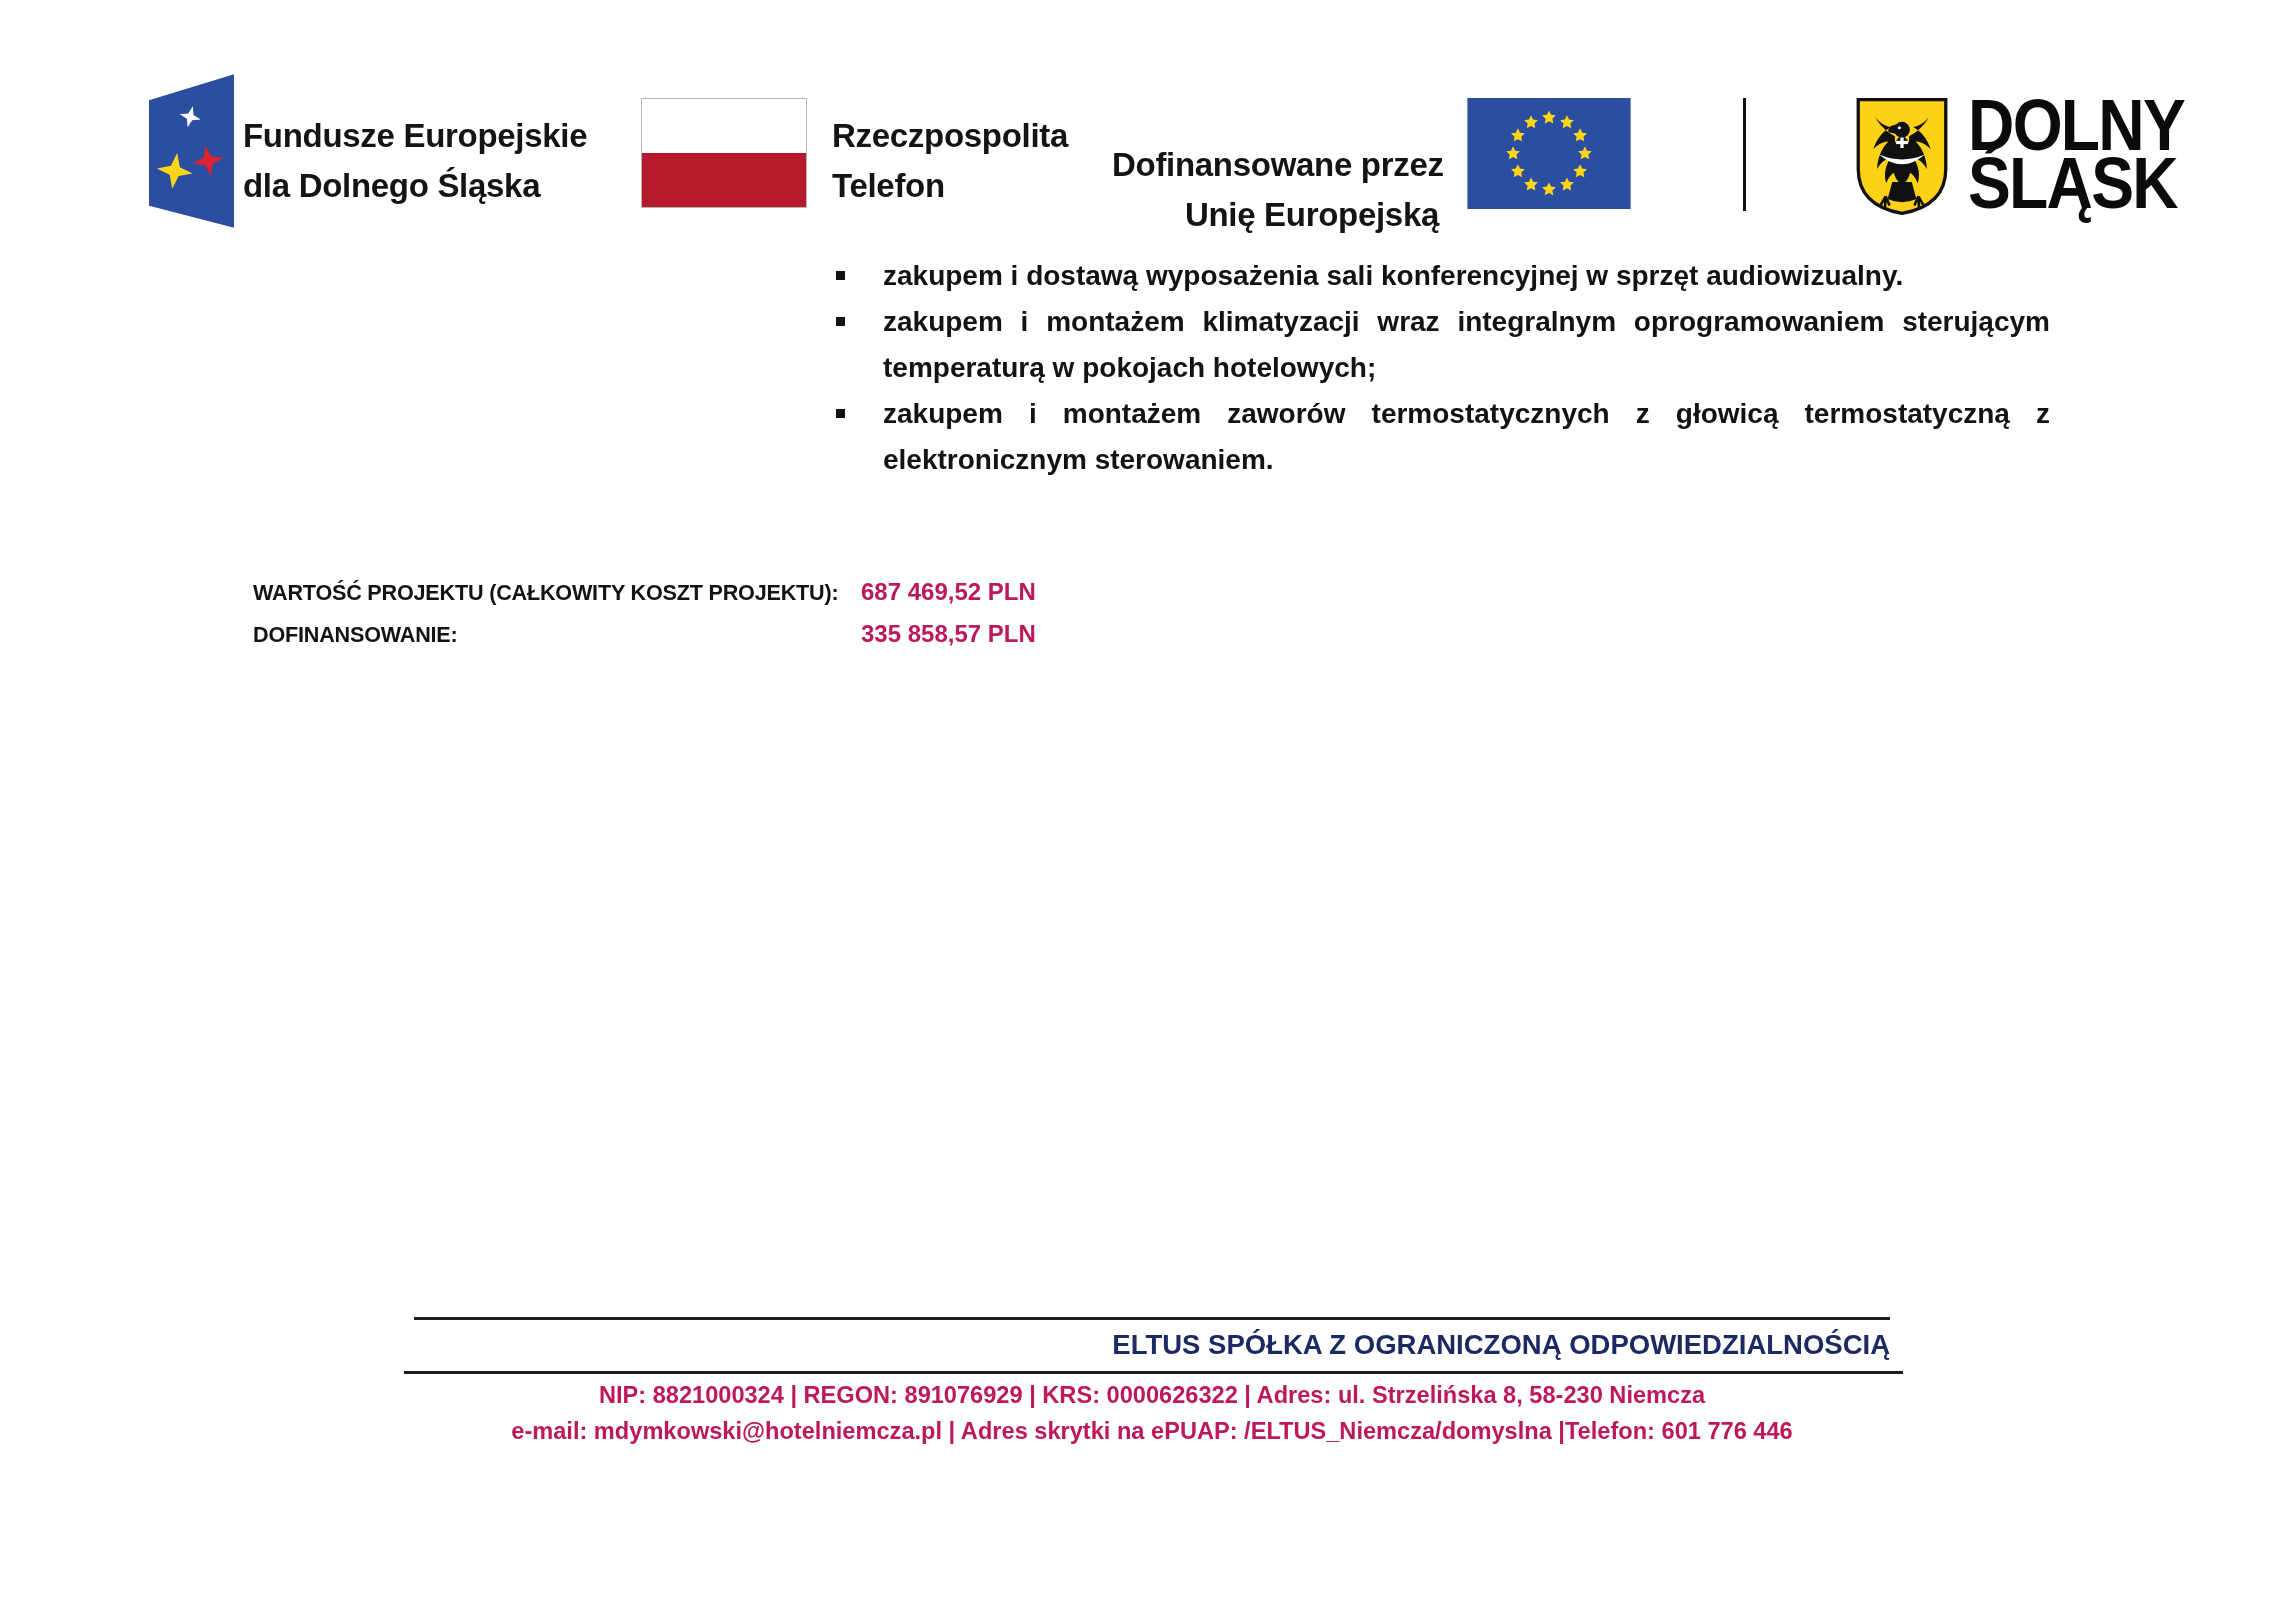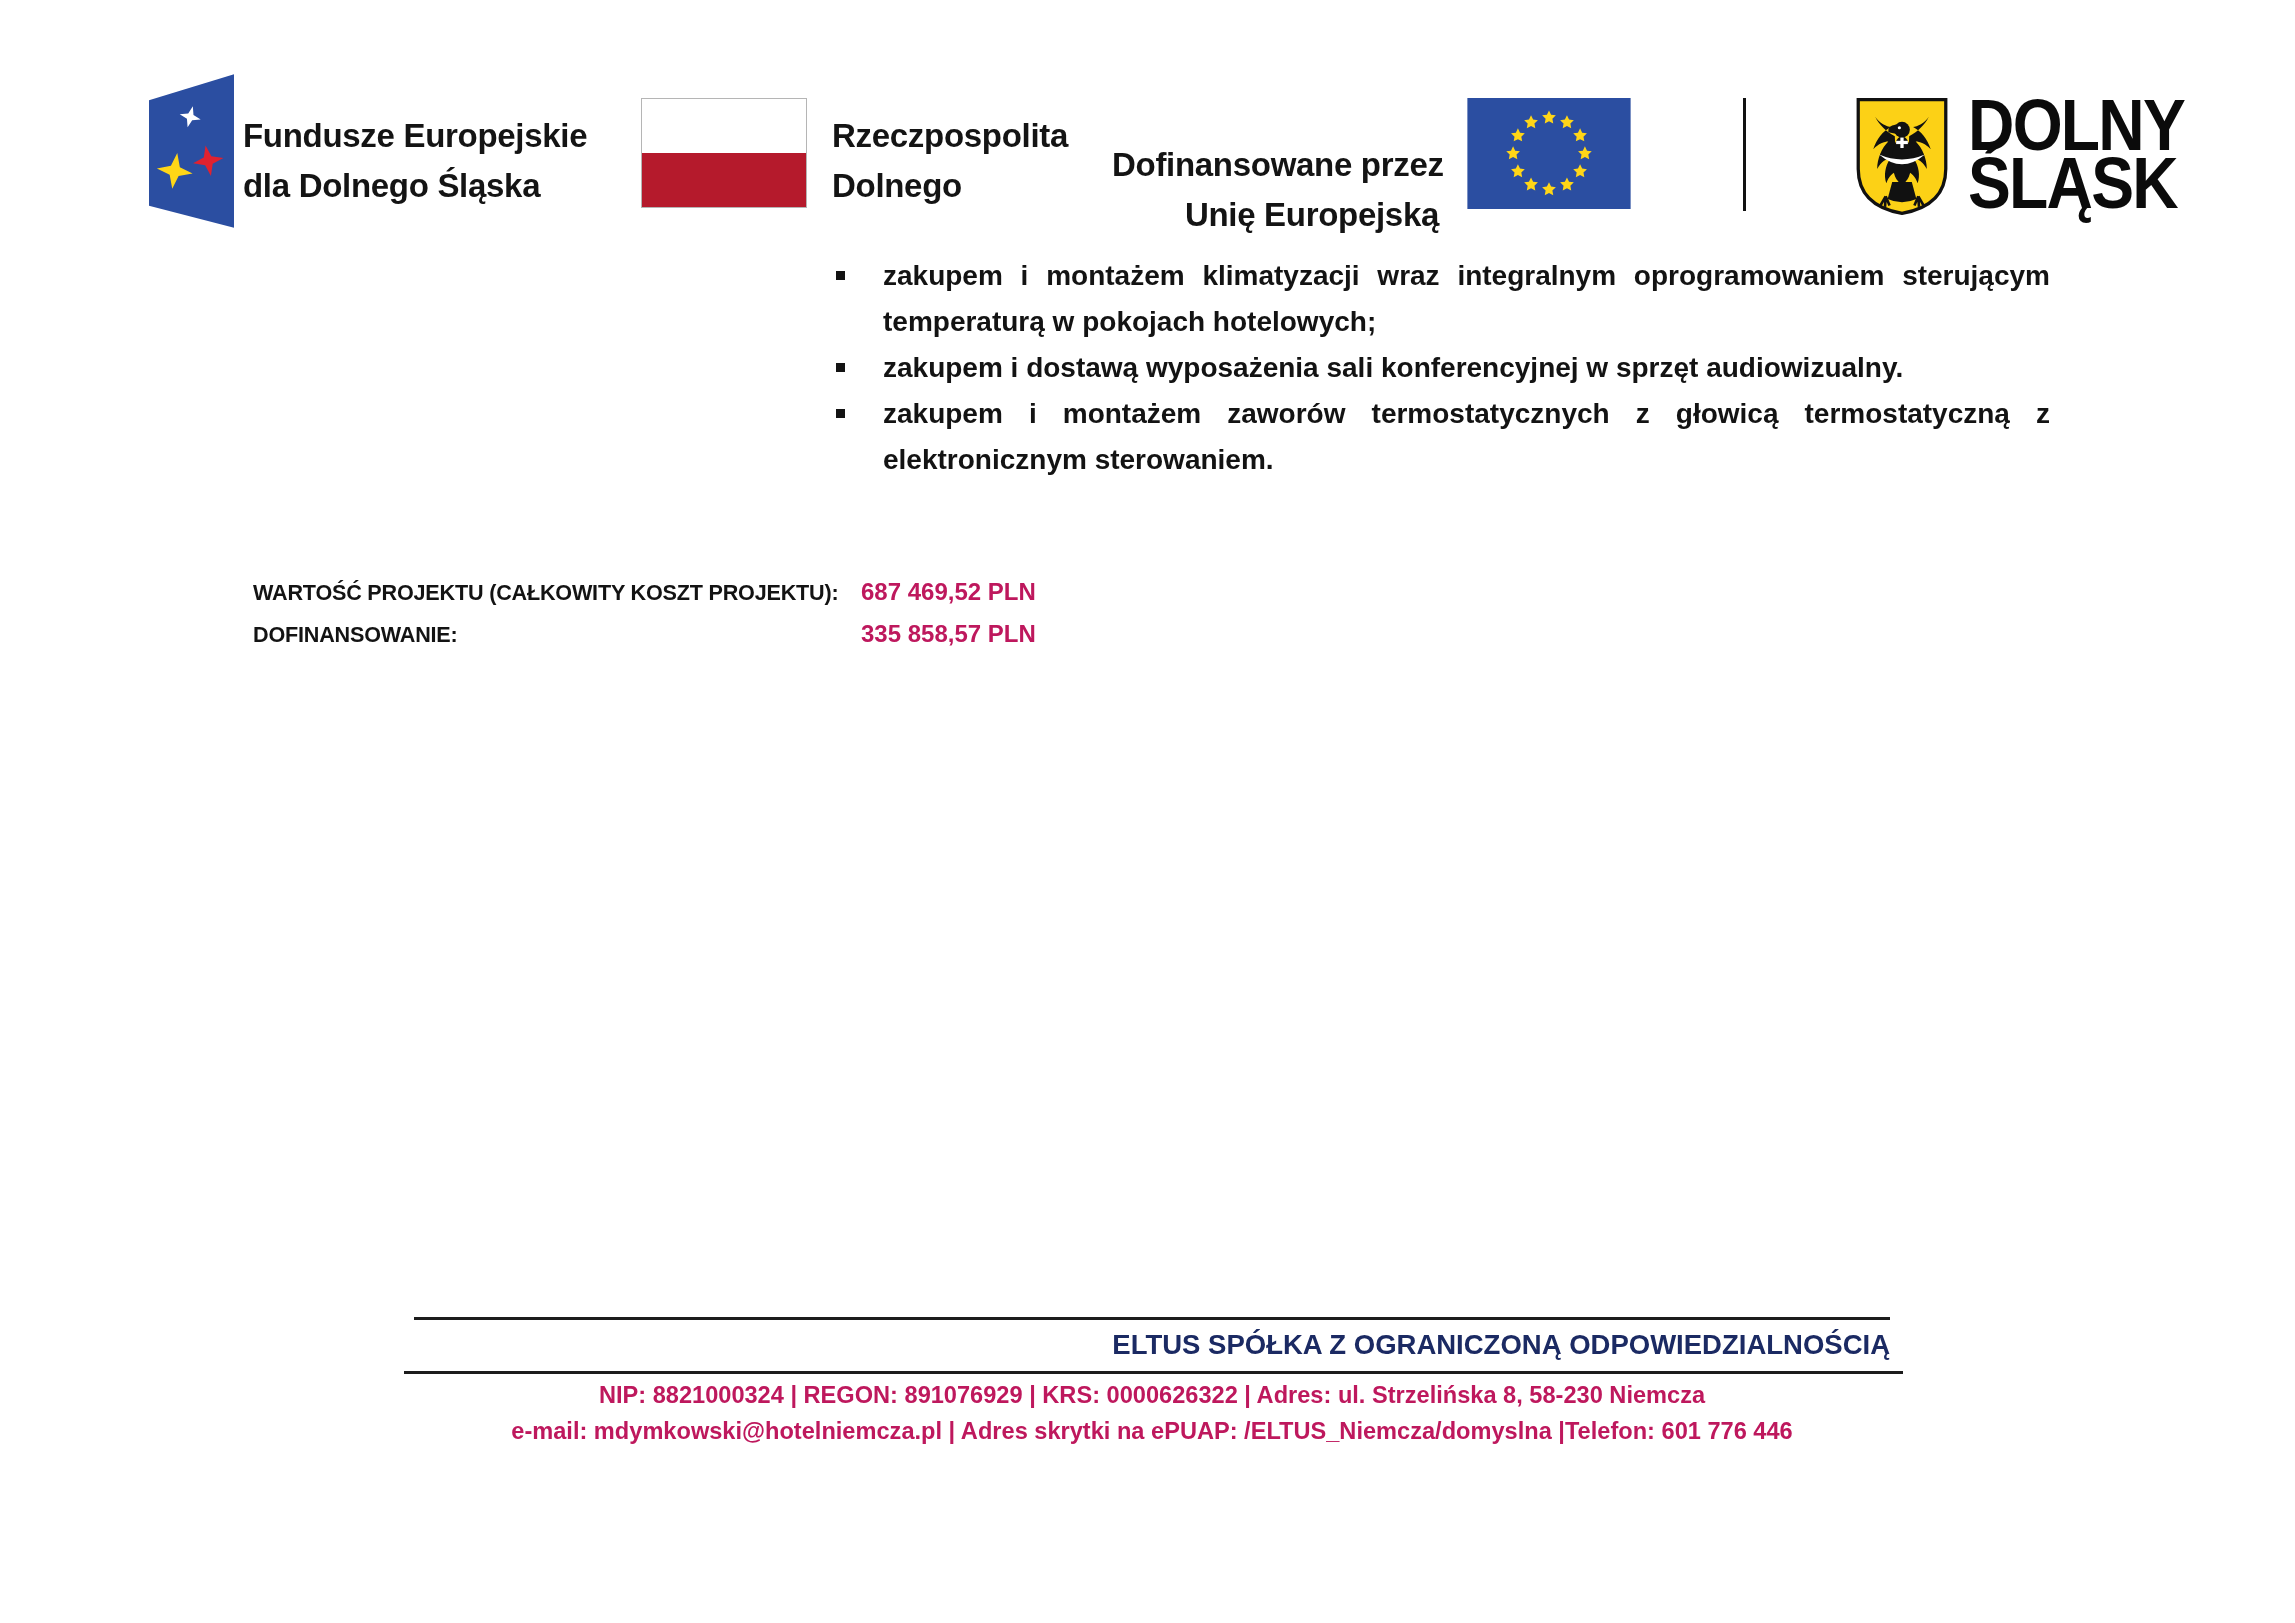--- a/index.html
+++ b/index.html
@@ -127,21 +127,21 @@
       <div>Fundusze Europejskie</div>
       <div>dla Dolnego Śląska</div>
     </div>
 
     <div class="pl-flag">
       <div class="half-white"></div>
       <div class="half-red"></div>
     </div>
     <div class="logo-text" style="left:832px; top:111px;">
       <div>Rzeczpospolita</div>
-      <div>Dolnego</div>
+      <div>Telefon</div>
     </div>
 
     <div class="logo-text right" style="left:1112px; top:111px; width:327px;">
       <div>Dofinansowane przez</div>
       <div>Unię Europejską</div>
     </div>
 
     <svg class="logo-abs" style="left:1467px; top:98px;" width="164" height="111" viewBox="0 0 250 170">
       <rect width="250" height="170" fill="#2B4EA1"></rect>
       <g fill="#FFD617">
@@ -183,25 +183,25 @@
     </svg>
     <div class="dolny-text">
       <span class="big-line">DOLNY</span>
       <span class="big-line">ŚLĄSK</span>
     </div>
   </div>
 
   <ul class="bullets">
     <li>
       <span class="bullet-square"></span>
+      <span>zakupem i dostawą wyposażenia sali konferencyjnej w sprzęt audiowizualny.</span>
+    </li>
+    <li>
+      <span class="bullet-square"></span>
       <span>zakupem i montażem klimatyzacji wraz integralnym oprogramowaniem sterującym temperaturą w pokojach hotelowych;</span>
-    </li>
-    <li>
-      <span class="bullet-square"></span>
-      <span>zakupem i dostawą wyposażenia sali konferencyjnej w sprzęt audiowizualny.</span>
     </li>
     <li>
       <span class="bullet-square"></span>
     </li>
     <li>
       <span class="bullet-square"></span>
       <span>zakupem i montażem zaworów termostatycznych z głowicą termostatyczną z elektronicznym sterowaniem.</span>
     </li>
   </ul>
 

